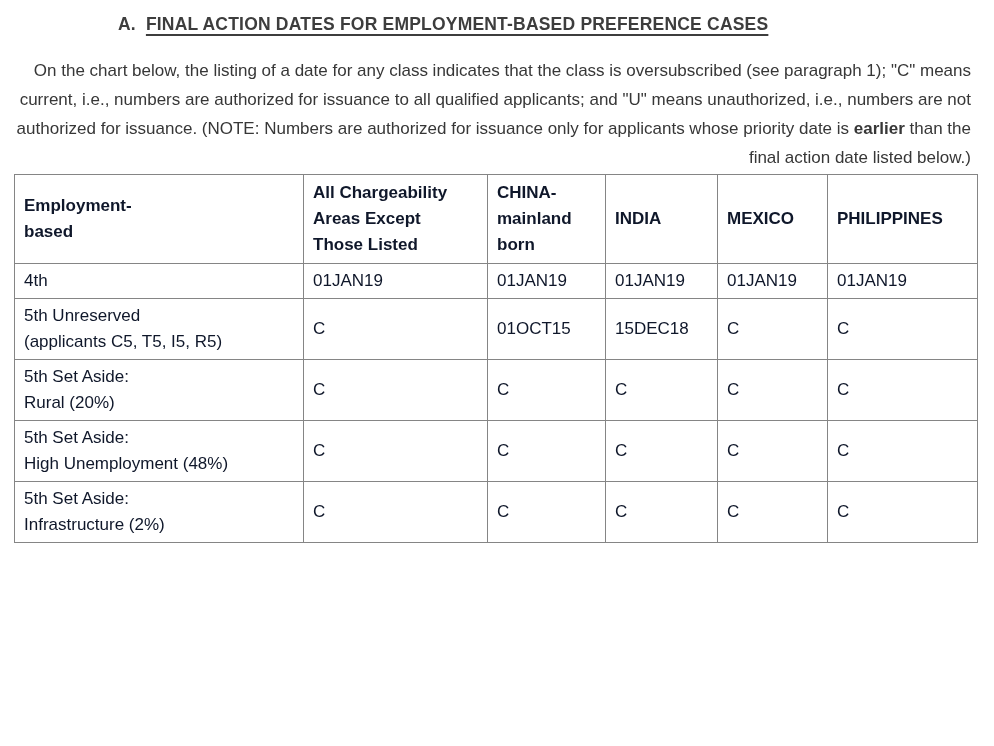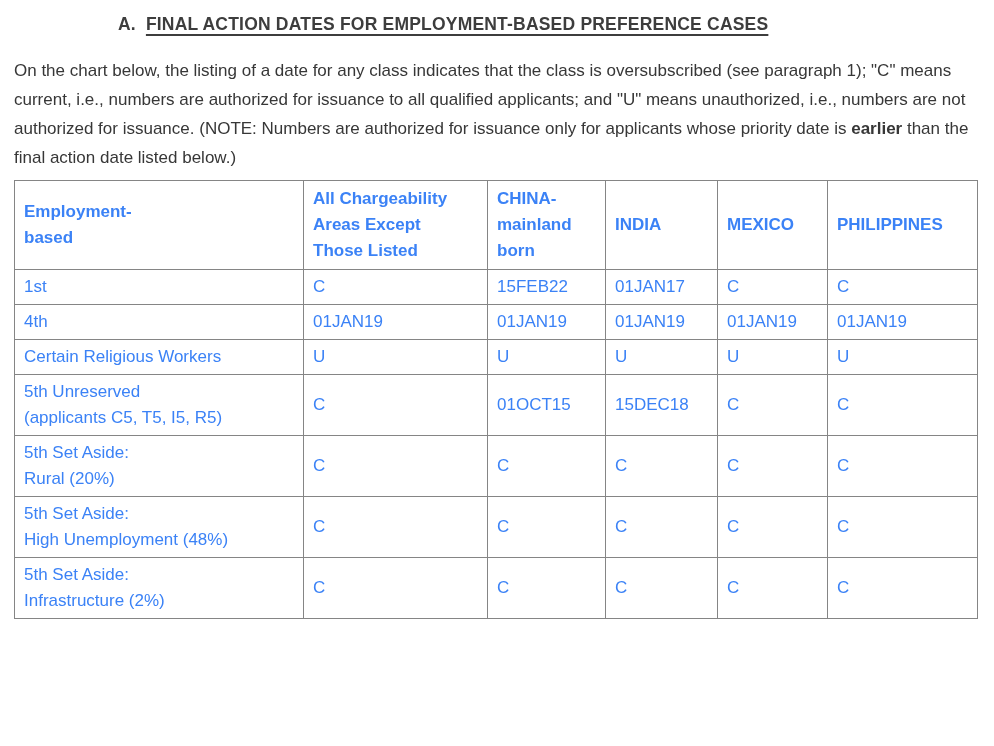--- a/index.html
+++ b/index.html
@@ -28,30 +28,31 @@
     text-underline-offset: 4px;
   }
 
   
   .intro {
     margin: 21px 0 0 0;
     font-size: 17px;
     line-height: 29px;
     color: #373737;
     max-width: 962px;
+    text-align: right;
   }
   .intro b { font-weight: bold; }
 
   
   table.fad-table {
-    margin-top: 8px;
+    margin-top: 2px;
     border-collapse: collapse;
     table-layout: fixed;
     width: 963px;
-    color: #3b82f6;
+    color: #0f172a;
   }
   .fad-table th, .fad-table td {
     border: 1px solid #858585;
     font-size: 17px;
     line-height: 26px;
     text-align: left;
     vertical-align: middle;
     padding: 4px 6px 4px 9px;
     overflow: hidden;
   }
@@ -110,47 +111,27 @@
           <span>MEXICO</span>
         </th>
         <th>
           <span>PHILIPPINES</span>
         </th>
       </tr>
     </thead>
     <tbody>
       <tr>
         <td>
-            <span class="line">1st</span>
-          </td>
-        <td>C</td>
-        <td>15FEB22</td>
-        <td>01JAN17</td>
-        <td>C</td>
-        <td>C</td>
-      </tr>
-      <tr>
-        <td>
             <span class="line">4th</span>
           </td>
         <td>01JAN19</td>
         <td>01JAN19</td>
         <td>01JAN19</td>
         <td>01JAN19</td>
         <td>01JAN19</td>
-      </tr>
-      <tr>
-        <td>
-            <span class="line">Certain Religious Workers</span>
-          </td>
-        <td>U</td>
-        <td>U</td>
-        <td>U</td>
-        <td>U</td>
-        <td>U</td>
       </tr>
       <tr>
         <td>
           <span class="line">5th Unreserved</span>
           <span class="line">(applicants C5, T5, I5, R5)</span>
         </td>
         <td>C</td>
         <td>01OCT15</td>
         <td>15DEC18</td>
         <td>C</td>

